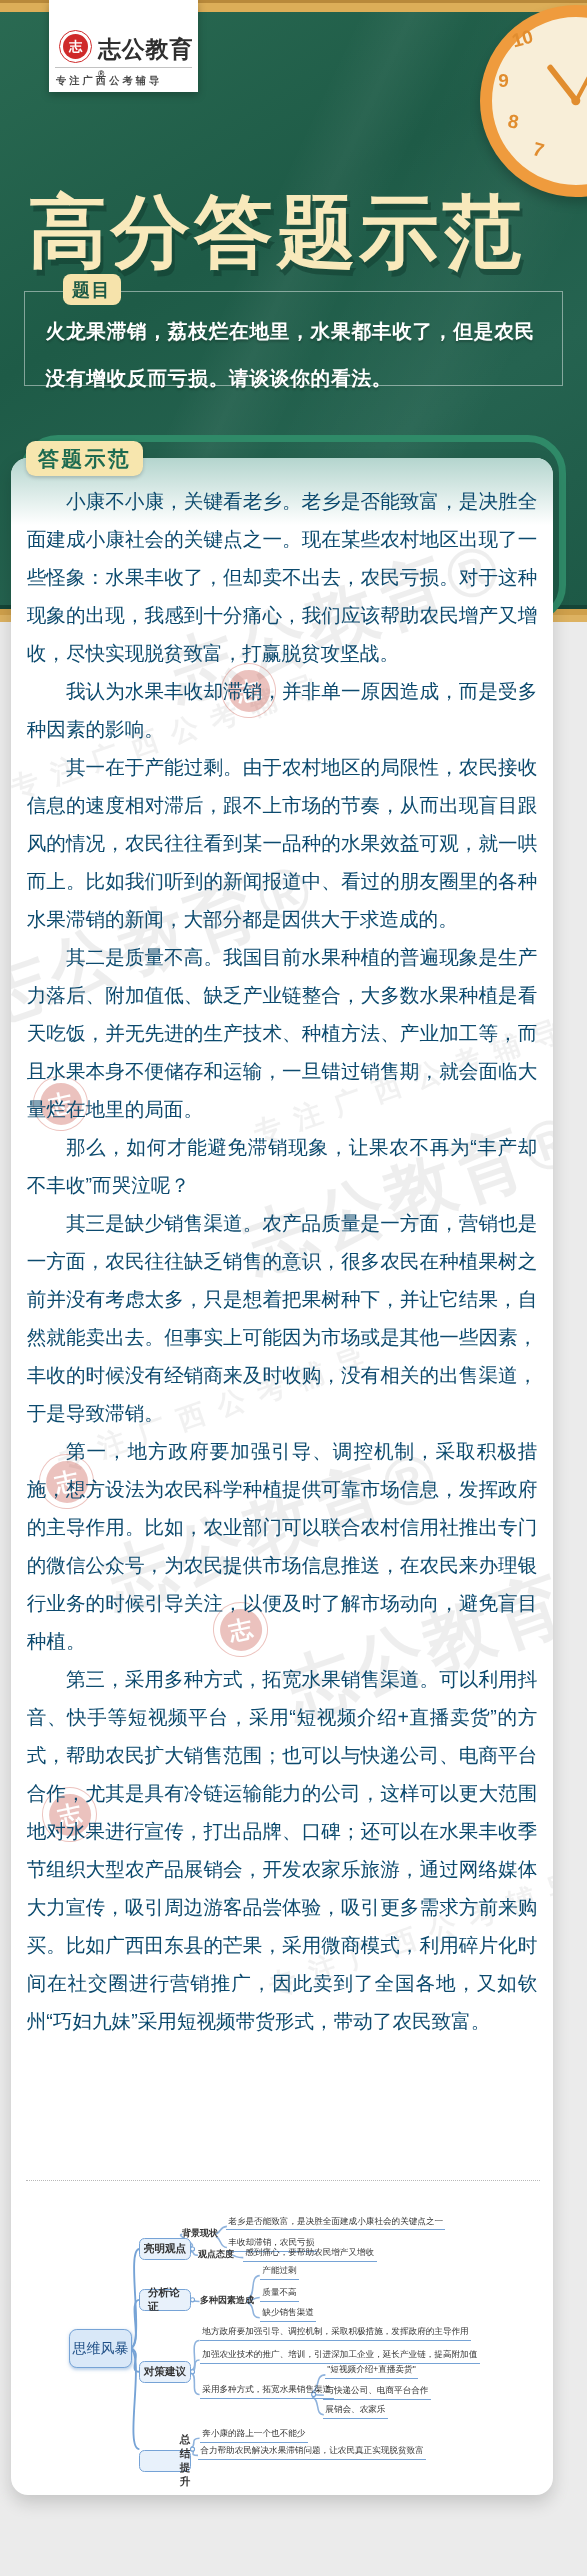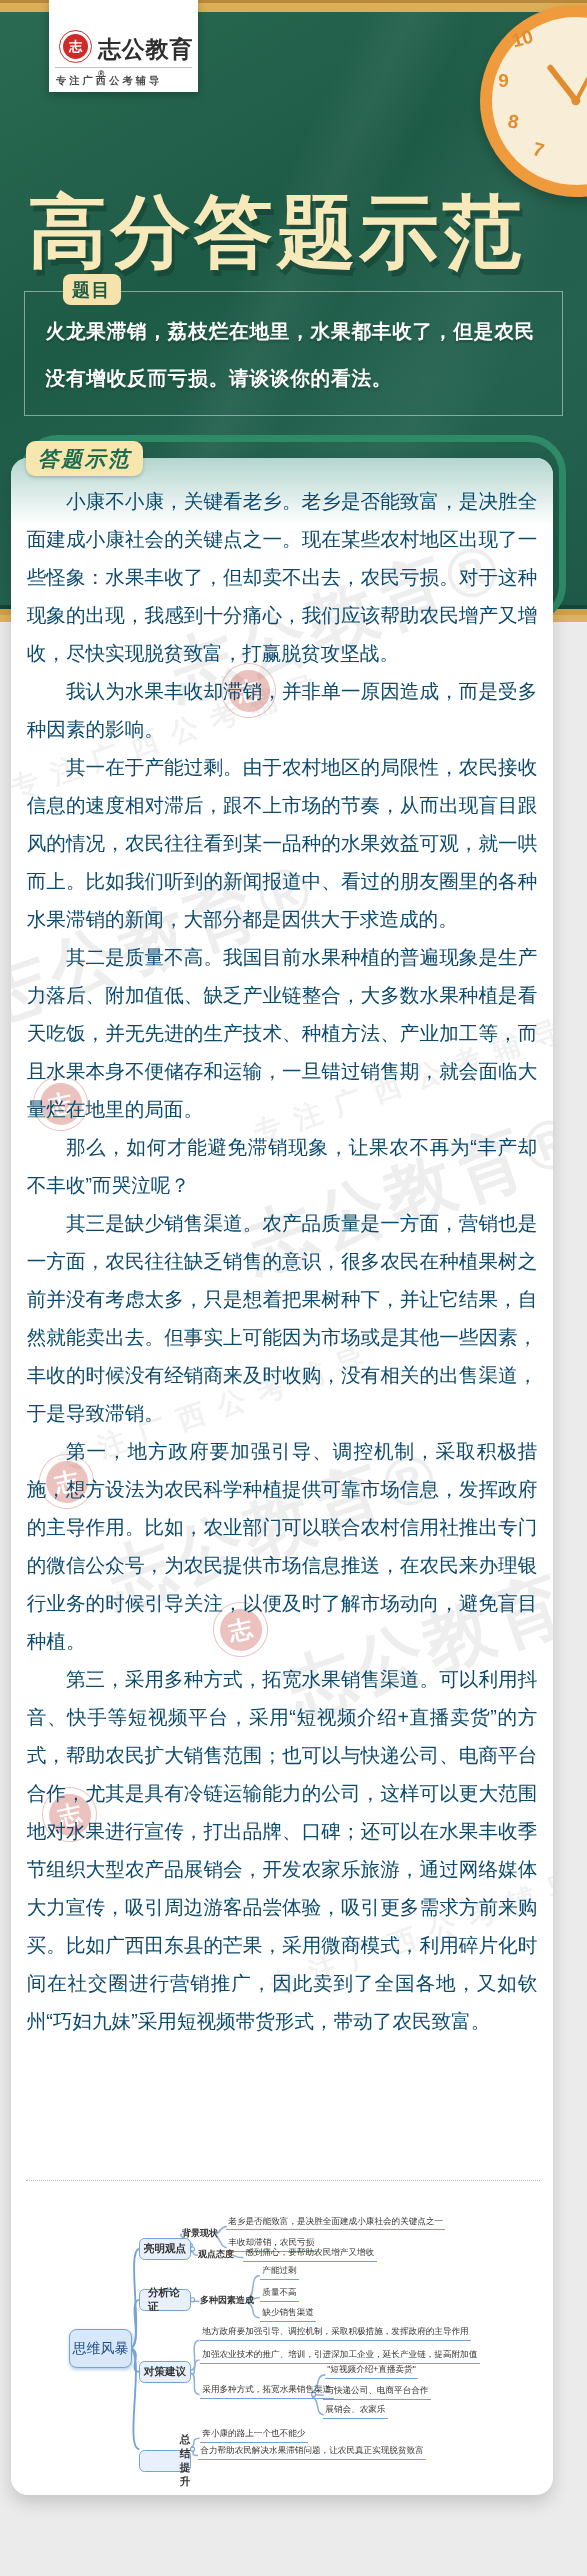--- a/index.html
+++ b/index.html
@@ -42,31 +42,31 @@
 
   .subtitle{position:absolute;left:43px;top:132px;font-size:39px;font-weight:bold;color:#ffffff;
     letter-spacing:2.3px;text-shadow:0 2.3px 3.9px rgba(0,0,0,.28);}
   .main-title{position:absolute;left:28px;top:180px;font-size:79px;font-weight:900;color:#f8e9bb;
     letter-spacing:3.9px;text-shadow:3.1px 5.5px 0 rgba(13,51,39,.42);white-space:nowrap;}
 
   
   .q-label{position:absolute;left:23.5px;top:274px;width:58px;height:31px;background:#f6e3ab;border-radius:7.8px;
     color:#1d5a46;font-size:18px;font-weight:bold;display:flex;align-items:center;justify-content:center;
     letter-spacing:1.6px;z-index:3;margin-left:39px;}
-  .q-box{position:absolute;left:23.5px;top:291px;width:539px;height:125px;border:0.8px solid rgba(255,255,255,.45);
+  .q-box{position:absolute;left:23.5px;top:291px;width:539px;height:95px;border:0.8px solid rgba(255,255,255,.45);
     box-sizing:border-box;}
   .q-text{position:absolute;left:21px;right:19px;top:15.7px;font-size:19.6px;font-weight:bold;color:#fff;
     line-height:47px;letter-spacing:0.8px;text-shadow:0 1.6px 2.3px rgba(0,0,0,.25);}
 
   
   .ring{position:absolute;left:20.4px;top:435px;width:546px;height:188px;border:7.8px solid #2f8a68;
     border-radius:38px;box-sizing:border-box;z-index:1;}
   .a-label{position:absolute;left:26px;top:441px;width:117px;height:35px;background:#f7e6ae;border-radius:9.4px;
     color:#1e6b50;font-size:21px;font-weight:bold;display:flex;align-items:center;justify-content:center;
-    letter-spacing:2.3px;z-index:5;box-shadow:0 1.6px 3.9px rgba(0,0,0,.18);font-style:italic;}
+    letter-spacing:2.3px;z-index:5;box-shadow:0 1.6px 3.9px rgba(0,0,0,.18);}
   .card{position:absolute;left:11px;top:458px;width:542px;height:2037px;background:#fff;border-radius:17px;
     z-index:2;box-shadow:0 7.8px 17px rgba(0,0,0,.16);overflow:hidden;}
   .card-grad{position:absolute;top:0;left:0;right:0;height:67px;
     background:linear-gradient(180deg,#b4d5ce,rgba(255,255,255,0));}
 
   
   .wm{position:absolute;color:#6f6f6f;opacity:.11;font-weight:bold;transform:rotate(-19deg);
     white-space:nowrap;pointer-events:none;font-size:69px;letter-spacing:4.7px;}
   .wm-sub{font-size:28px;letter-spacing:14px;opacity:.09;}
   .wm-seal{position:absolute;width:53px;height:53px;border:1.6px solid #c0392b;border-radius:50%;

